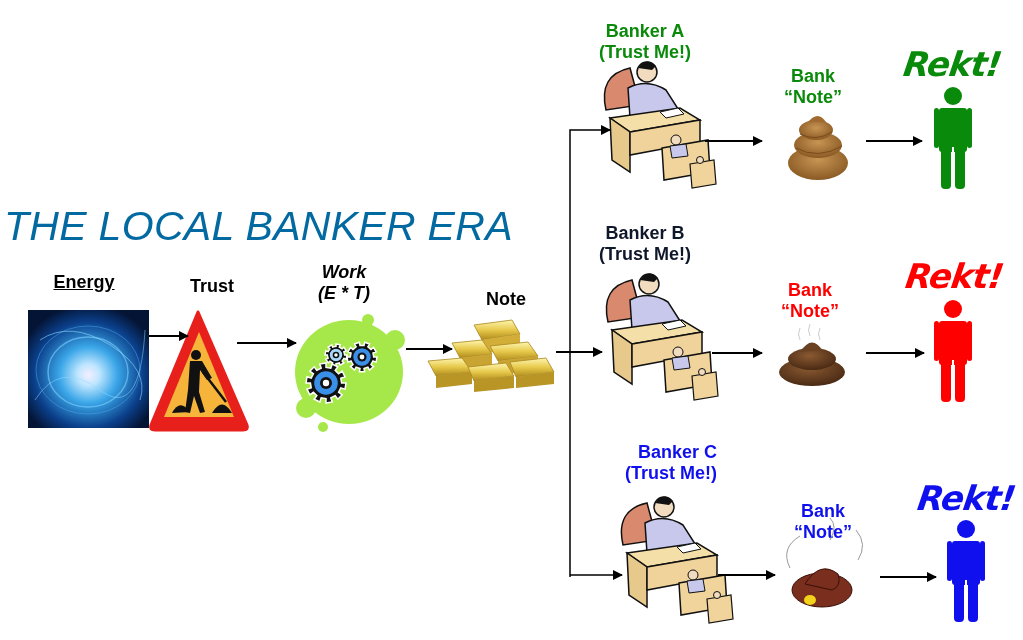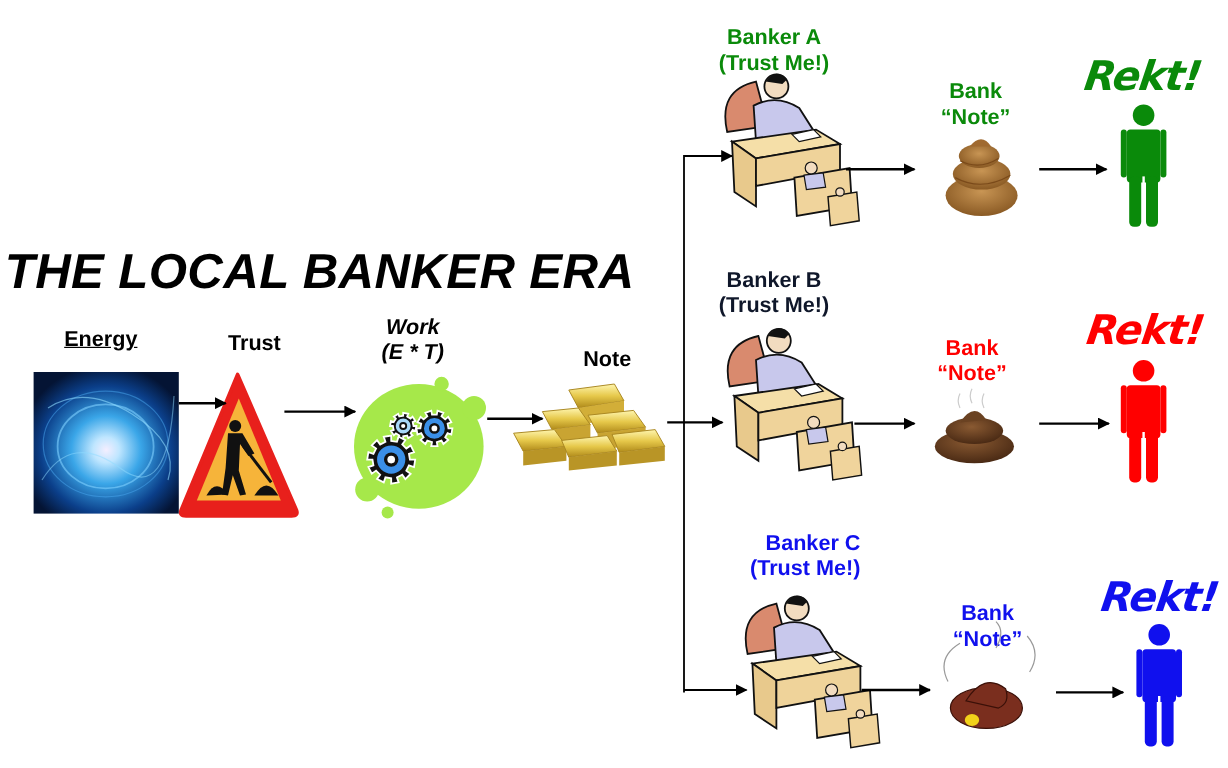--- a/index.html
+++ b/index.html
@@ -1,18 +1,18 @@
 <!DOCTYPE html>
 <html><head>
 <meta charset="utf-8">
 <style>
   html, body { margin:0; padding:0; background:#ffffff; }
   body { width:1023px; height:640px; position:relative; overflow:hidden; font-family:"Liberation Sans", sans-serif; }
   .abs { position:absolute; }
-  .title { left:4px; top:203px; font-size:41px; font-weight:bold; font-style:italic; color:#000000; white-space:nowrap; letter-spacing:0.3px; }
+  .title { left:4px; top:203px; font-size:41px; font-weight:normal; font-style:italic; color:#0369a1; white-space:nowrap; letter-spacing:0.3px; }
   .lbl { font-weight:bold; font-size:18px; color:#000; text-align:center; line-height:21px; white-space:nowrap; }
   .rekt { font-family:"DejaVu Sans", sans-serif; font-weight:900; font-style:italic; font-size:34px; white-space:nowrap; transform:skewX(-8deg); letter-spacing:-1px; }
   svg { position:absolute; left:0; top:0; }
 </style>
 </head>
 <body>
 
 <div class="abs title">THE LOCAL BANKER ERA</div>
 
 <div class="abs lbl" style="left:44px;top:272px;width:80px;text-decoration:underline;">Energy</div>

